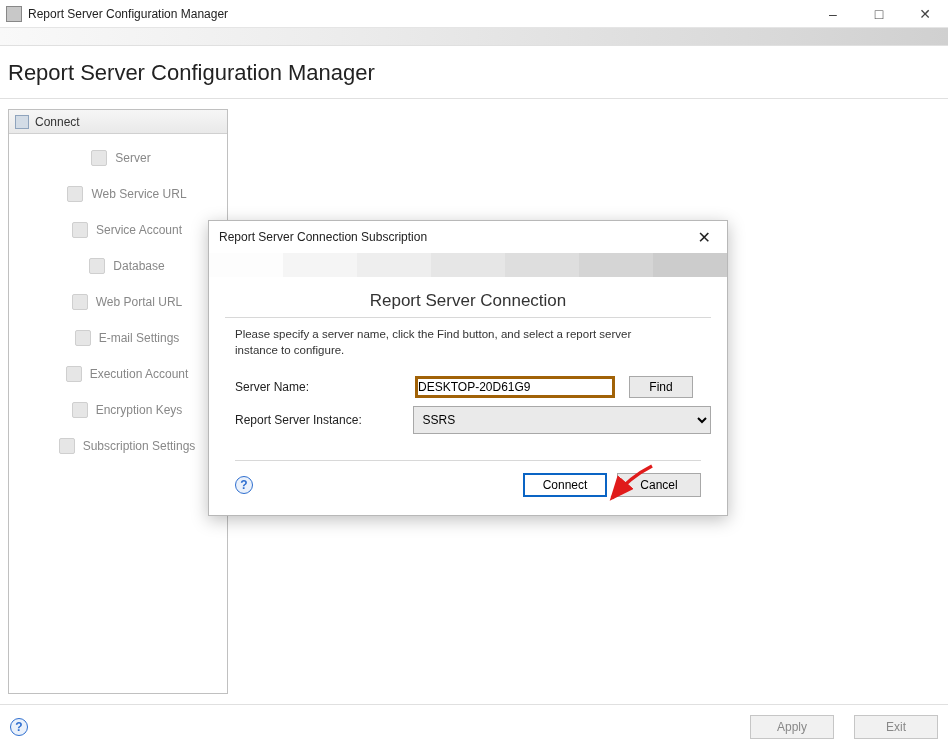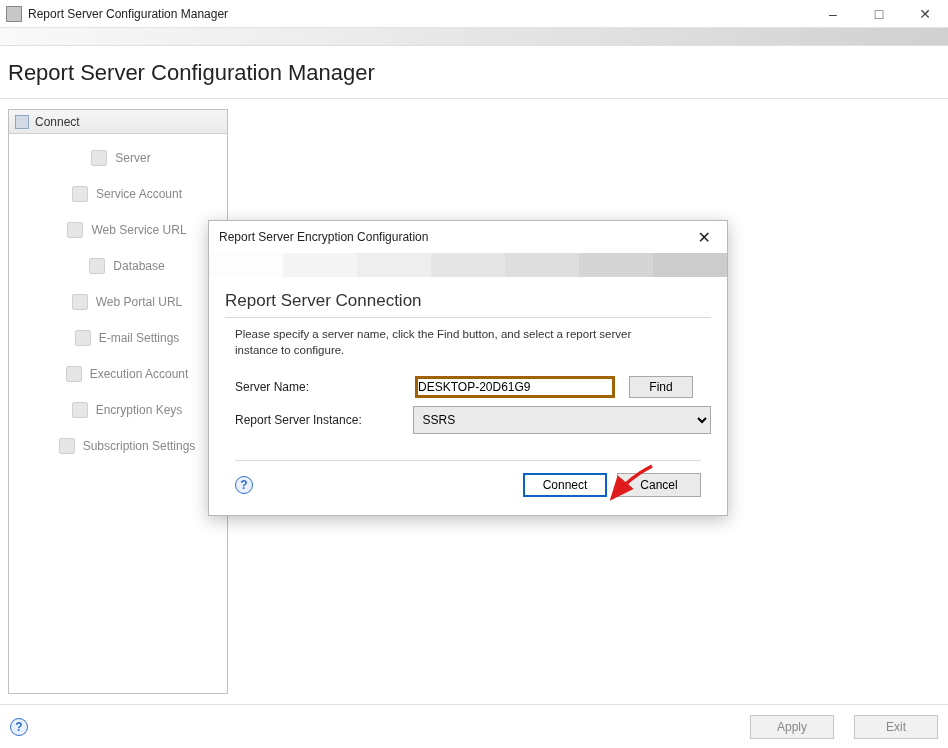--- a/index.html
+++ b/index.html
@@ -47,21 +47,21 @@
   .dialog .dlg-strip { height:24px; display:flex; }
   .dialog .dlg-strip span { flex:1; }
   .dialog .dlg-strip span:nth-child(1){background:#fdfdfd;}
   .dialog .dlg-strip span:nth-child(2){background:#f5f5f5;}
   .dialog .dlg-strip span:nth-child(3){background:#eeeeee;}
   .dialog .dlg-strip span:nth-child(4){background:#e6e6e6;}
   .dialog .dlg-strip span:nth-child(5){background:#dedede;}
   .dialog .dlg-strip span:nth-child(6){background:#d5d5d5;}
   .dialog .dlg-strip span:nth-child(7){background:#cccccc;}
   .dialog .dlg-body { padding:10px 16px 16px; }
-  .dialog h2 { margin:4px 0 6px; font-size:17px; font-weight:400; color:#333; border-bottom:1px solid #d8d8d8; padding-bottom:6px; }
+  .dialog h2 { margin:4px 0 6px; font-size:17px; font-weight:400; color:#333; border-bottom:1px solid #d8d8d8; padding-bottom:6px;text-align:center; }
   .dialog .instr { font-size:11.5px; color:#333; margin:8px 0 18px 10px; line-height:1.4; max-width:440px; }
   .dialog .row { display:flex; align-items:center; margin:8px 0 8px 10px; font-size:12px; }
   .dialog .row label { width:180px; color:#222; }
   .dialog .row input[type=text] { width:200px; height:22px; border:3px solid #a16207; font-size:12px; padding:0 0; }
   .dialog .row select { width:300px; height:28px; border:1px solid #a8a8a8; background:#eaeaea; font-size:12px; padding:0 4px; }
   .dialog .row .find { width:64px; height:22px; margin-left:14px; font-size:12px; background:#eaeaea; border:1px solid #a8a8a8; }
   .dialog .dlg-sep { border-top:1px solid #d8d8d8; margin:26px 10px 12px; }
   .dialog .dlg-foot { display:flex; align-items:center; padding:0 10px 2px; }
   .dialog .dlg-foot .help { width:18px; height:18px; border-radius:50%; border:1px solid #2f6fcf; color:#2f6fcf; font-size:12px; font-weight:bold; display:flex; align-items:center; justify-content:center; background:#eaf1fb; }
   .dialog .dlg-foot .spacer { flex:1; }
@@ -94,25 +94,25 @@
       <span class="ic"></span>
       <span>Connect</span>
     </div>
     <div class="sidebar-list">
       <div class="sb-item">
         <span class="ic"></span>
         <span>Server</span>
       </div>
       <div class="sb-item sub">
         <span class="ic"></span>
-        <span>Service Account</span>
+        <span>Web Service URL</span>
       </div>
       <div class="sb-item sub">
         <span class="ic"></span>
-        <span>Web Service URL</span>
+        <span>Service Account</span>
       </div>
       <div class="sb-item sub">
         <span class="ic"></span>
         <span>Database</span>
       </div>
       <div class="sb-item sub">
         <span class="ic"></span>
         <span>Web Portal URL</span>
       </div>
       <div class="sb-item sub">
@@ -138,21 +138,21 @@
 
 <div class="footer">
   <div class="help">?</div>
   <div class="spacer"></div>
   <button disabled="">Apply</button>
   <button style="margin-left:20px">Exit</button>
 </div>
 
 <div class="dialog">
   <div class="dlg-title">
-    <span>Report Server Encryption Configuration</span>
+    <span>Report Server Connection Subscription</span>
     <span class="spacer"></span>
     <span class="dlg-close">✕</span>
   </div>
   <div class="dlg-strip">
     <span></span>
       <span></span>
       <span></span>
       <span></span>
       <span></span>
       <span></span>

